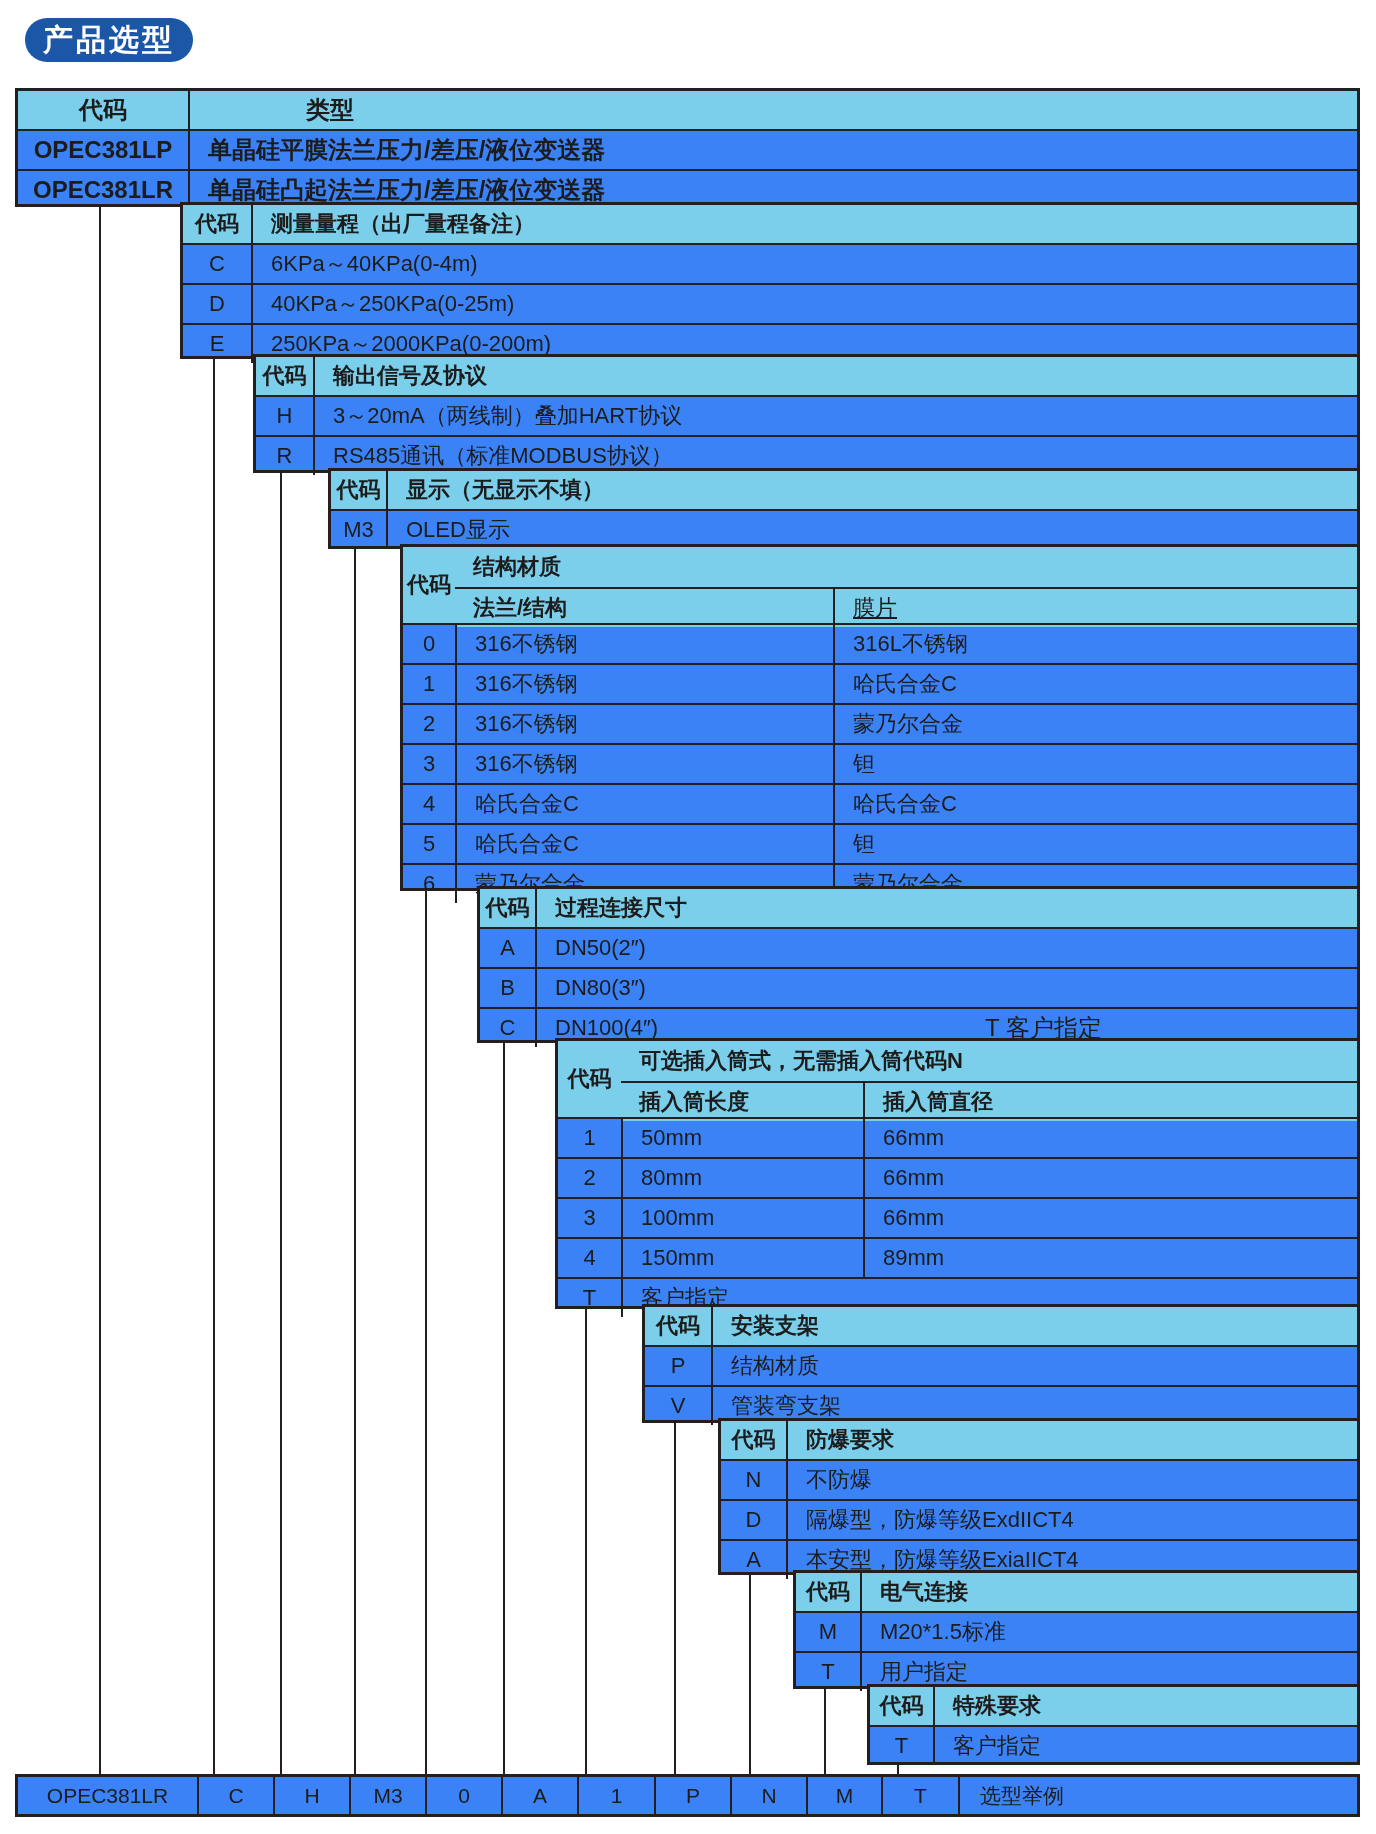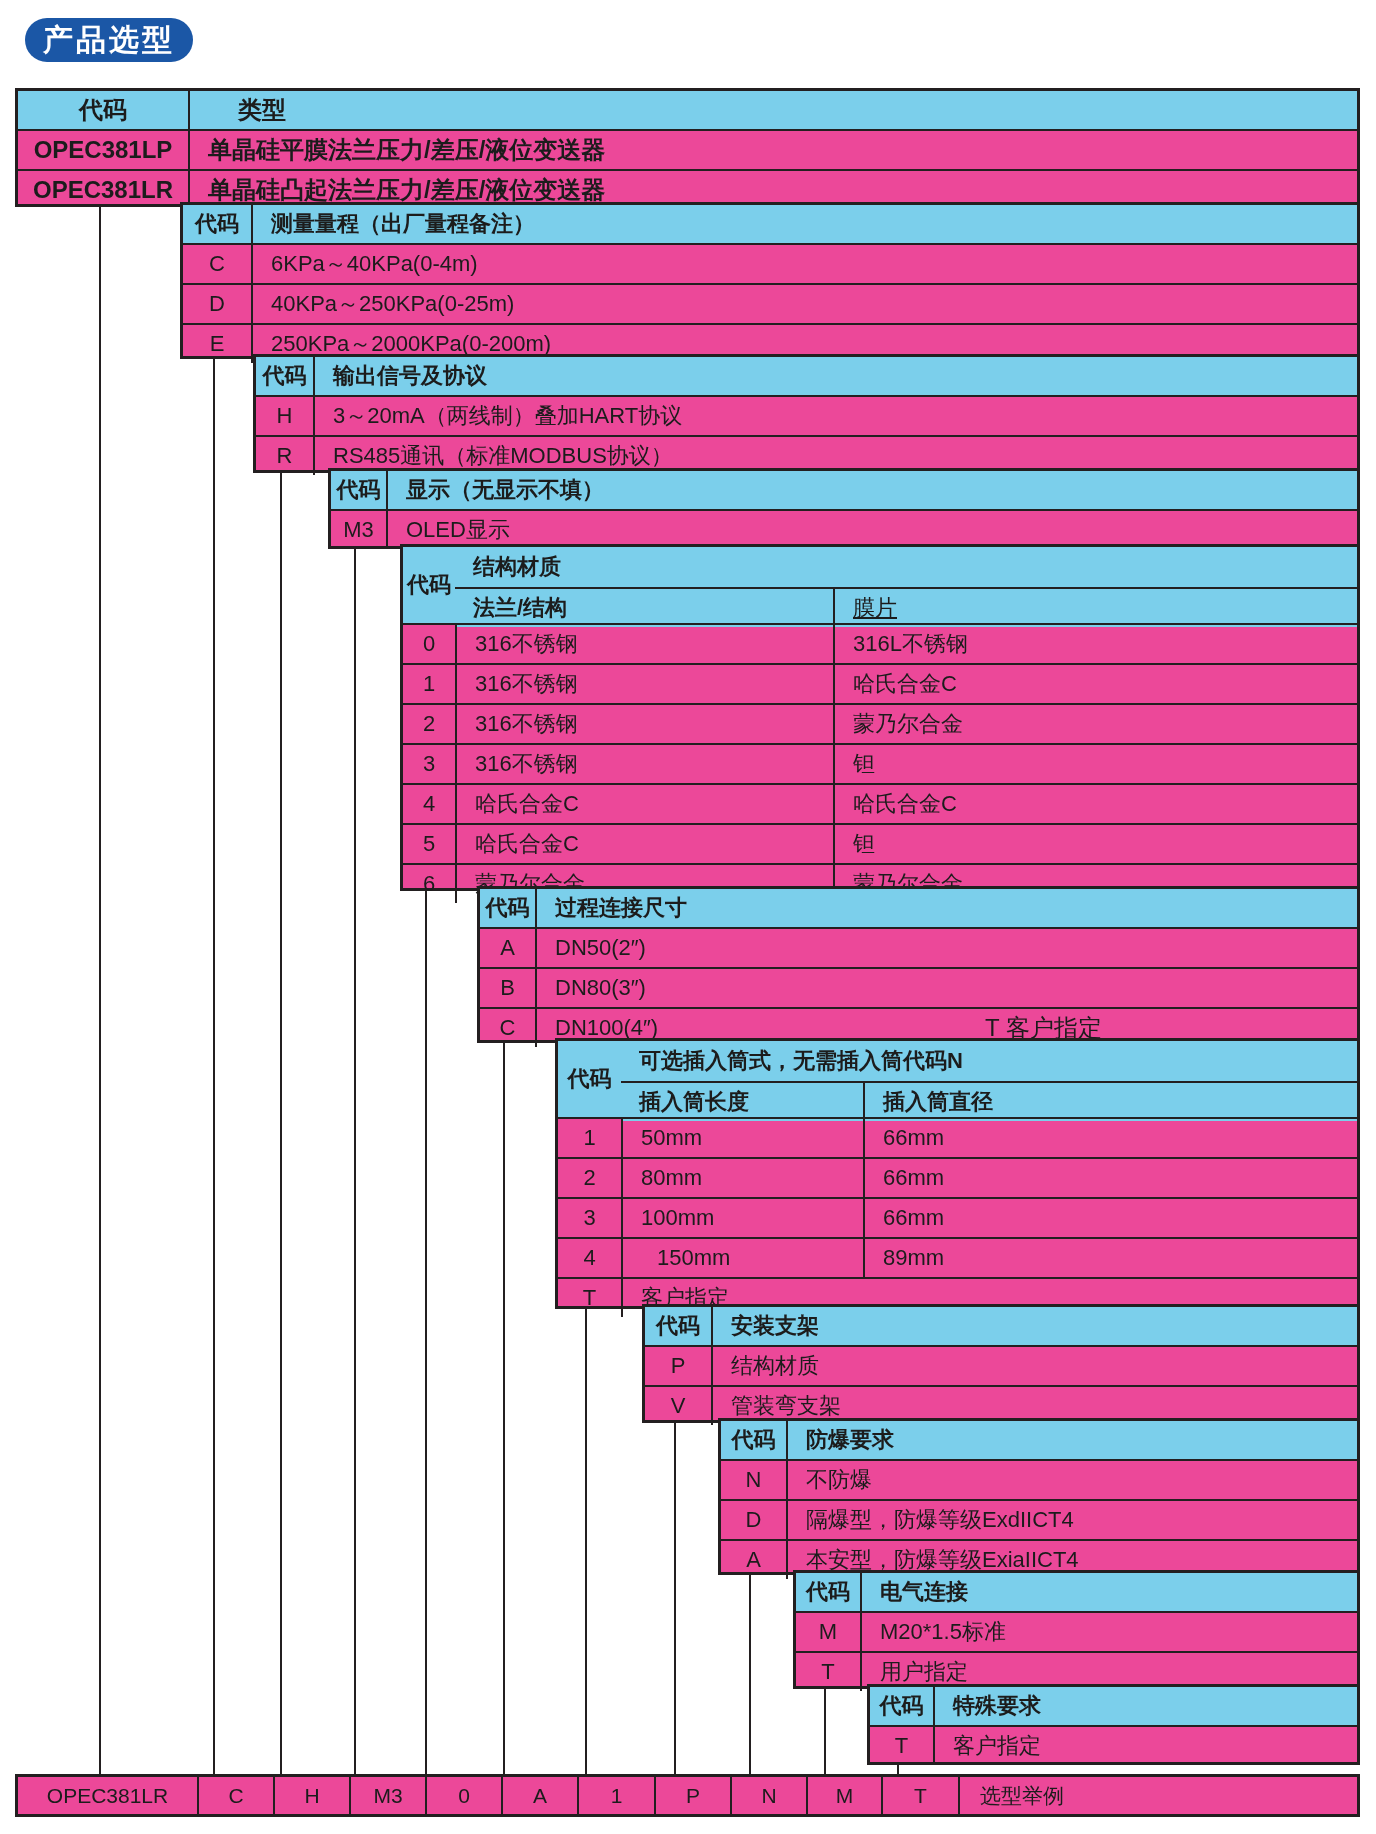--- a/index.html
+++ b/index.html
@@ -1,21 +1,21 @@
 <!DOCTYPE html>
 <html><head>
 <meta charset="utf-8">
 <style>
   html,body{margin:0;padding:0;background:#ffffff;}
   .canvas{position:relative;width:1376px;height:1834px;background:#fff;
           font-family:"Liberation Sans", sans-serif;color:#1c1c1c;overflow:hidden;}
   .badge{position:absolute;left:25px;top:18px;width:168px;height:44px;background:#1b57a6;
          border-radius:22px;display:flex;align-items:center;justify-content:center;
          color:#fff;font-size:30px;font-weight:bold;letter-spacing:3px;}
-  .tbl{position:absolute;box-sizing:border-box;background:#ec4899;border:3px solid #231f20;
+  .tbl{position:absolute;box-sizing:border-box;background:#3b82f6;border:3px solid #231f20;
        display:flex;flex-direction:column;}
   .row{display:flex;flex:none;height:38px;}
   .row+.row{border-top:2px solid #231f20;}
   .row2{display:flex;flex:none;height:76px;}
   .row2+.row, .row+.row2{border-top:2px solid #231f20;}
   .cell{box-sizing:border-box;display:flex;align-items:center;font-size:22px;overflow:hidden;white-space:nowrap;}
   .cell+.cell, .hstack+.cell{border-left:2px solid #231f20;}
   .code{justify-content:center;flex:none;}
   .lbl{padding-left:18px;flex:1;}
   .head{background:#7bcfeb;font-weight:bold;}
@@ -49,21 +49,21 @@
   <div class="vline" style="left:503px;top:1041px;height:735px;"></div>
   <div class="vline" style="left:585px;top:1307px;height:469px;"></div>
   <div class="vline" style="left:674px;top:1421px;height:355px;"></div>
   <div class="vline" style="left:749px;top:1573px;height:203px;"></div>
   <div class="vline" style="left:824px;top:1687px;height:89px;"></div>
   <div class="vline" style="left:897px;top:1760px;height:16px;"></div>
 
   <div class="tbl main" style="left:15px;top:88px;width:1345px;height:119px;">
     <div class="row head">
       <div class="cell code" style="width:170px;">代码</div>
-      <div class="cell lbl" style="padding-left:48px;">类型</div>
+      <div class="cell lbl" style="padding-left:116px;">类型</div>
     </div>
     <div class="row">
       <div class="cell code" style="width:170px;">OPEC381LP</div>
       <div class="cell lbl">单晶硅平膜法兰压力/差压/液位变送器</div>
     </div>
     <div class="row">
       <div class="cell code" style="width:170px;">OPEC381LR</div>
       <div class="cell lbl">单晶硅凸起法兰压力/差压/液位变送器</div>
     </div>
   </div>
@@ -208,21 +208,21 @@
       <div class="cell" style="width:242px;padding-left:18px;">80mm</div>
       <div class="cell lbl">66mm</div>
     </div>
     <div class="row">
       <div class="cell code" style="width:63px;">3</div>
       <div class="cell" style="width:242px;padding-left:18px;">100mm</div>
       <div class="cell lbl">66mm</div>
     </div>
     <div class="row">
       <div class="cell code" style="width:63px;">4</div>
-      <div class="cell" style="width:242px;padding-left:34px;">150mm</div>
+      <div class="cell" style="width:242px;padding-left:18px;">150mm</div>
       <div class="cell lbl">89mm</div>
     </div>
     <div class="row">
       <div class="cell code" style="width:63px;">T</div>
       <div class="cell lbl">客户指定</div>
     </div>
   </div>
 
   <div class="tbl" style="left:642px;top:1304px;width:718px;height:119px;">
     <div class="row head">

